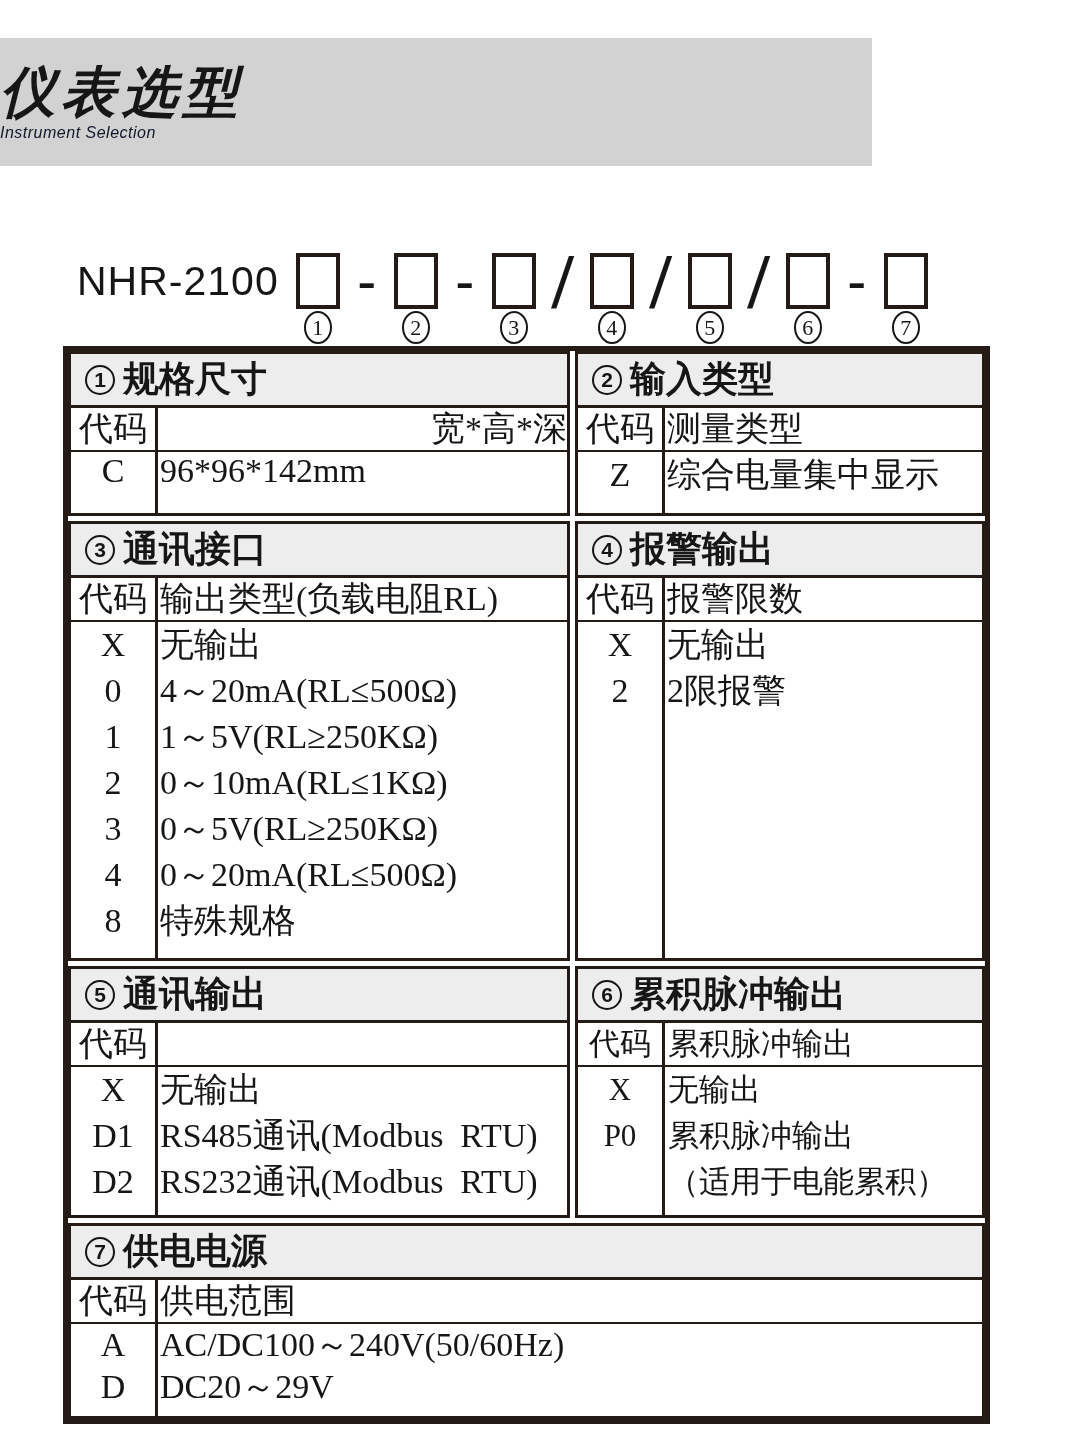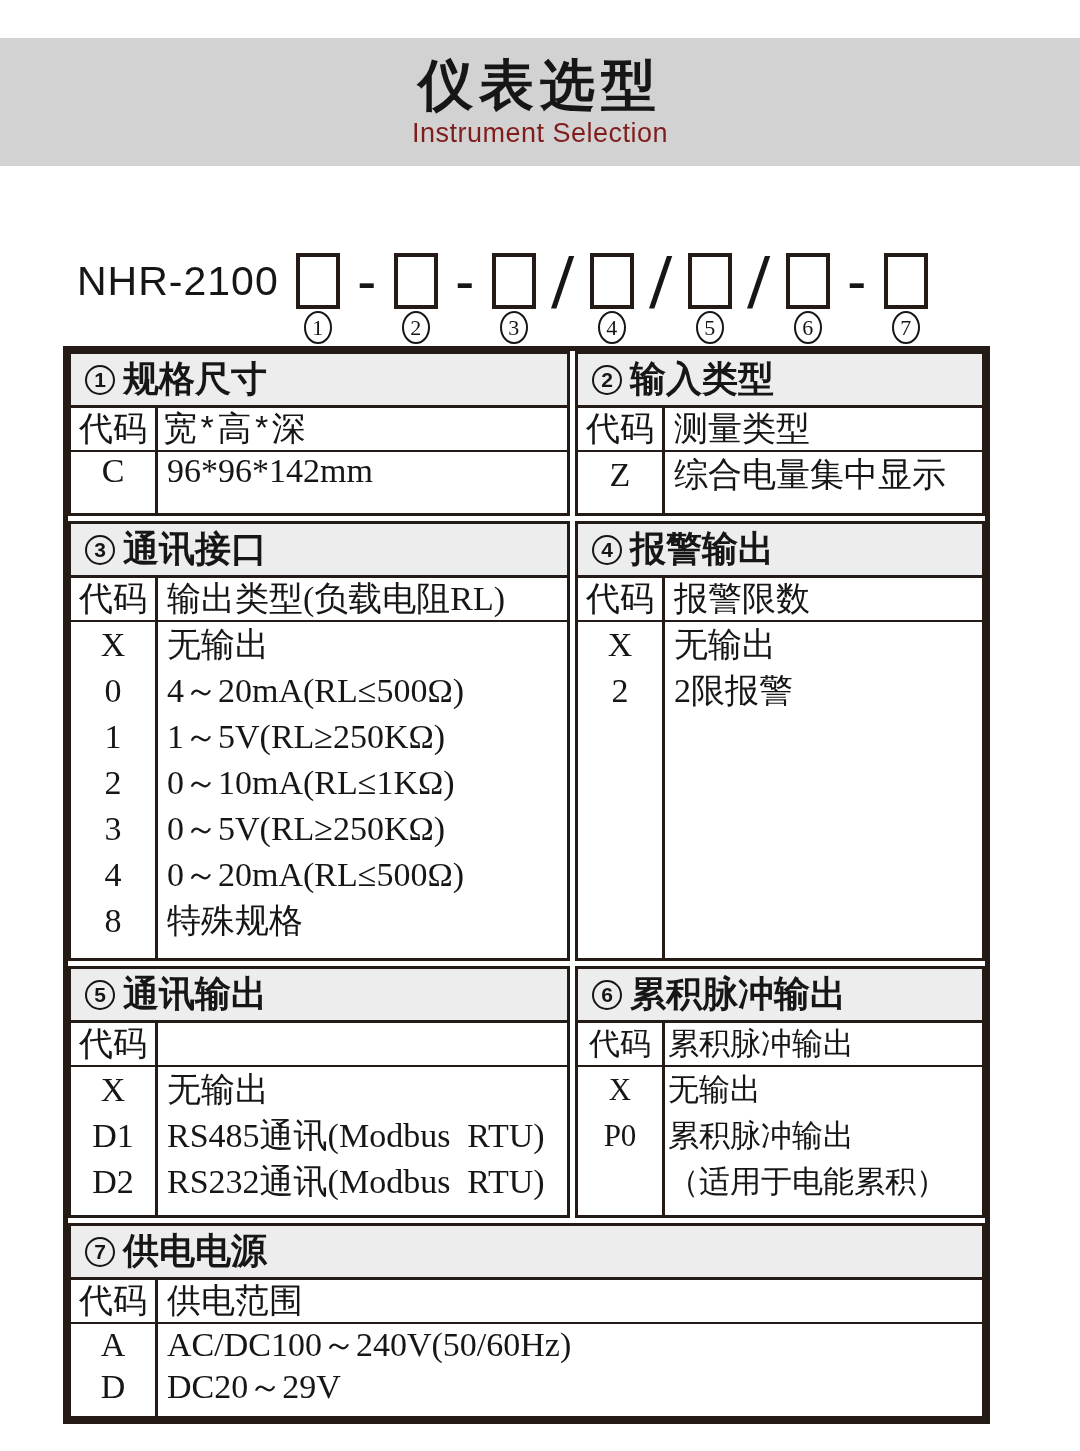--- a/index.html
+++ b/index.html
@@ -13,31 +13,31 @@
   body{
     width:1080px;height:1451px;
     padding-top:38px;
     position:relative;
     overflow:hidden;
     color:var(--text);
     font-family:"Liberation Sans","DejaVu Sans",sans-serif;
   }
   
   .top-band{
-    width:1080px;height:128px;
+    width:872px;height:128px;
     background:var(--band);
-    display:flex;flex-direction:column;align-items:center;justify-content:center;
+    display:flex;flex-direction:column;justify-content:center;font-style:italic;
   }
   .page-title{
     font-family:"Liberation Sans","DejaVu Sans",sans-serif;
     font-weight:bold;font-size:55px;letter-spacing:6px;
     line-height:1.1;
   }
   .page-subtitle{
-    font-size:27px;color:#7f1d1d;margin-top:2px;letter-spacing:0.5px;
+    font-size:16px;color:#0f172a;margin-top:2px;letter-spacing:0.5px;
   }
   
   .model-area{
     margin:87px 0 0 77px;
     display:flex;align-items:flex-start;
   }
   .model-prefix{
     font-family:"Liberation Sans","DejaVu Sans",sans-serif;
     font-size:41px;letter-spacing:1px;
     line-height:56px;
@@ -114,22 +114,22 @@
   .sec-body::before{
     content:"";position:absolute;left:84px;top:0;bottom:0;width:2.5px;
     background:var(--border);
   }
   .colhead{
     display:flex;align-items:center;
     height:44px;
     border-bottom:2.5px solid var(--border);
   }
   .cell-code{flex:0 0 84px;width:84px;text-align:center;}
-  .cell-desc{flex:1;padding-left:12px;white-space:pre;overflow:hidden;}
-  .s1 .colhead .cell-desc{text-align:left;padding-left:8px;font-family:Liberation Mono, monospace;}
+  .cell-desc{flex:1;padding-left:5px;white-space:pre;overflow:hidden;}
+  .s1 .colhead .cell-desc{text-align:right;padding-left:8px;}
   .rows{display:flex;flex-direction:column;flex:1;}
   .trow{display:flex;align-items:center;flex:0 0 46px;height:46px;}
   .s1 .trow,.s2 .trow{flex:1;height:auto;}
   .s7 .trow{flex:0 0 42px;height:42px;}
   .s6 .sec-body{font-size:31px;}
   .s6 .cell-desc{padding-left:6px;}
 </style>
 </head>
 <body>
 

